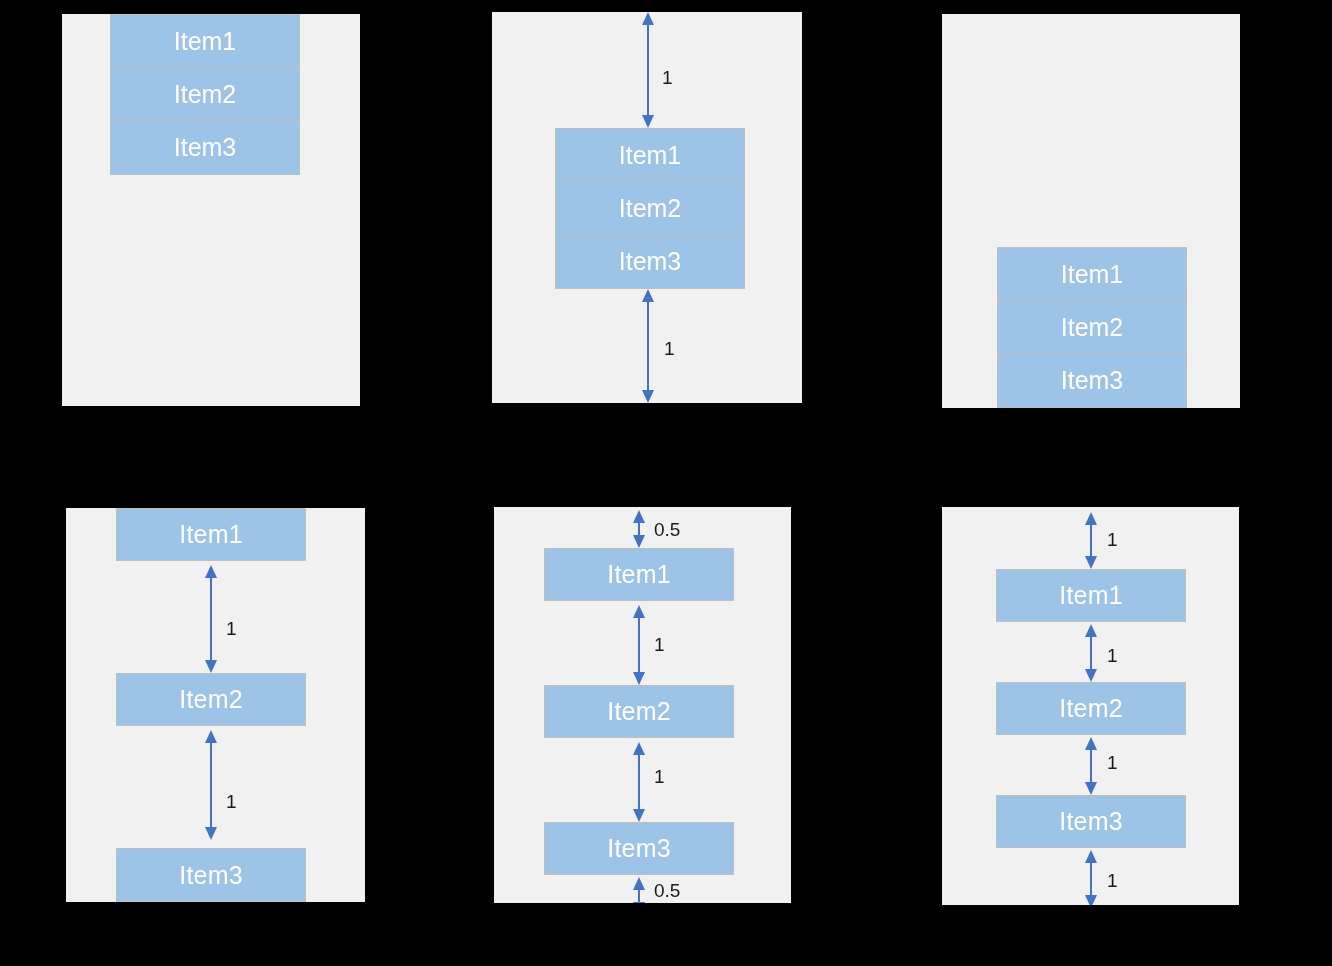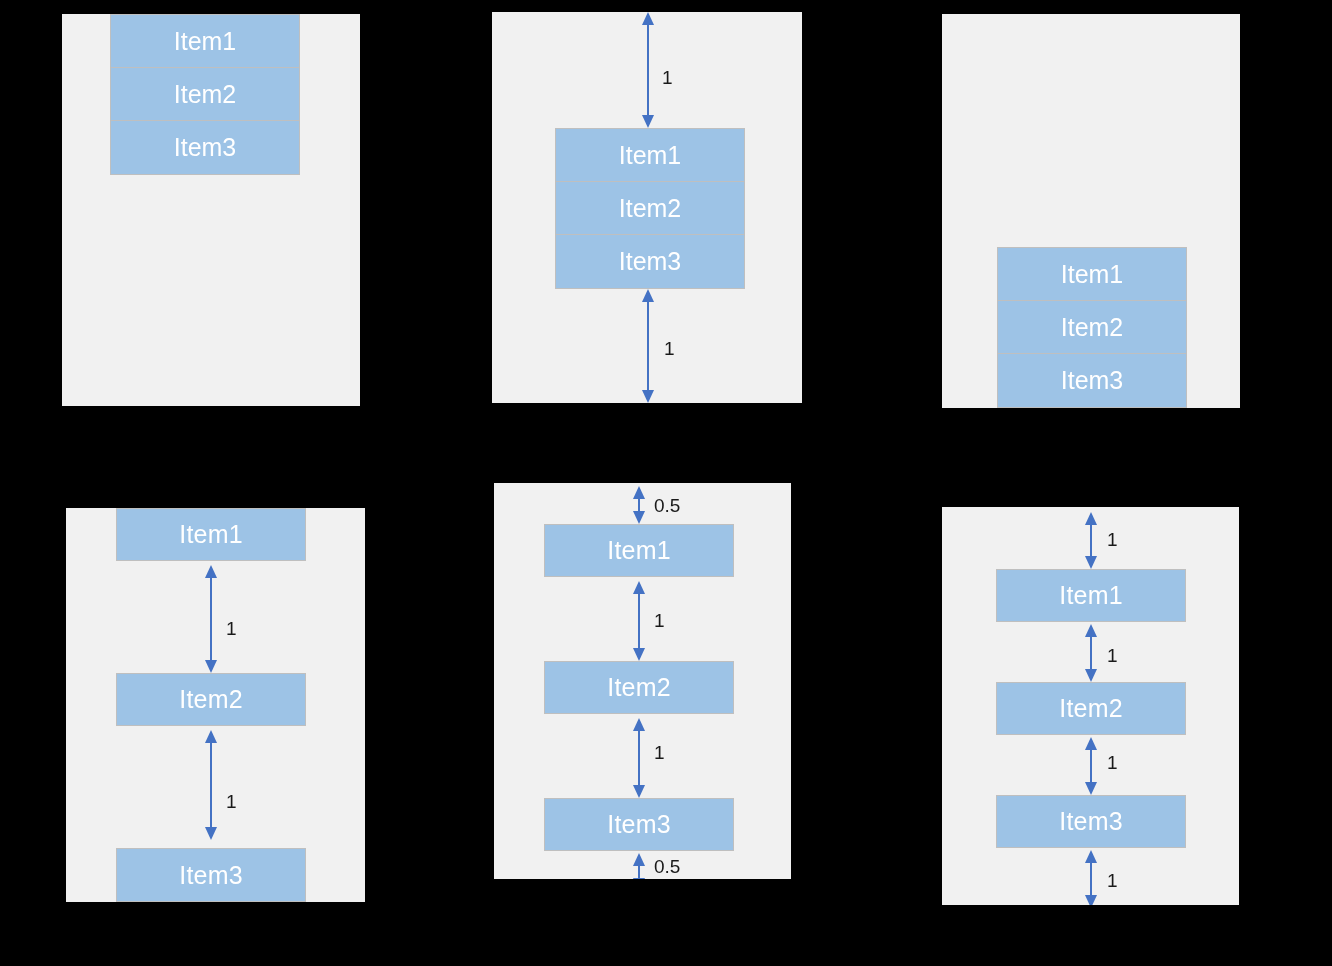--- a/index.html
+++ b/index.html
@@ -169,21 +169,21 @@
         <polygon points="8,110 14,97 2,97" fill="#4472C4"></polygon>
       </svg>
     </div>
     <div class="arrow-label" style="left:160px; top:284px;">1</div>
 
     <div class="item" style="left:50px; top:340px; width:190px; height:54px;">
       <span>Item3</span>
     </div>
   </div>
 
-  <div class="panel" style="left:494px; top:483px; width:297px; height:396px;">
+  <div class="panel" style="left:494px; top:507px; width:297px; height:396px;">
 
     <div class="arrow" style="left:137px; top:3px; height:38px;">
       <svg width="16" height="38" viewBox="0 0 16 38" aria-hidden="true">
         <line x1="8" y1="9" x2="8" y2="29" stroke="#4472C4" stroke-width="2"></line>
         <polygon points="8,0 14,13 2,13" fill="#4472C4"></polygon>
         <polygon points="8,38 14,25 2,25" fill="#4472C4"></polygon>
       </svg>
     </div>
     <div class="arrow-label" style="left:160px; top:13px;">0.5</div>
 

